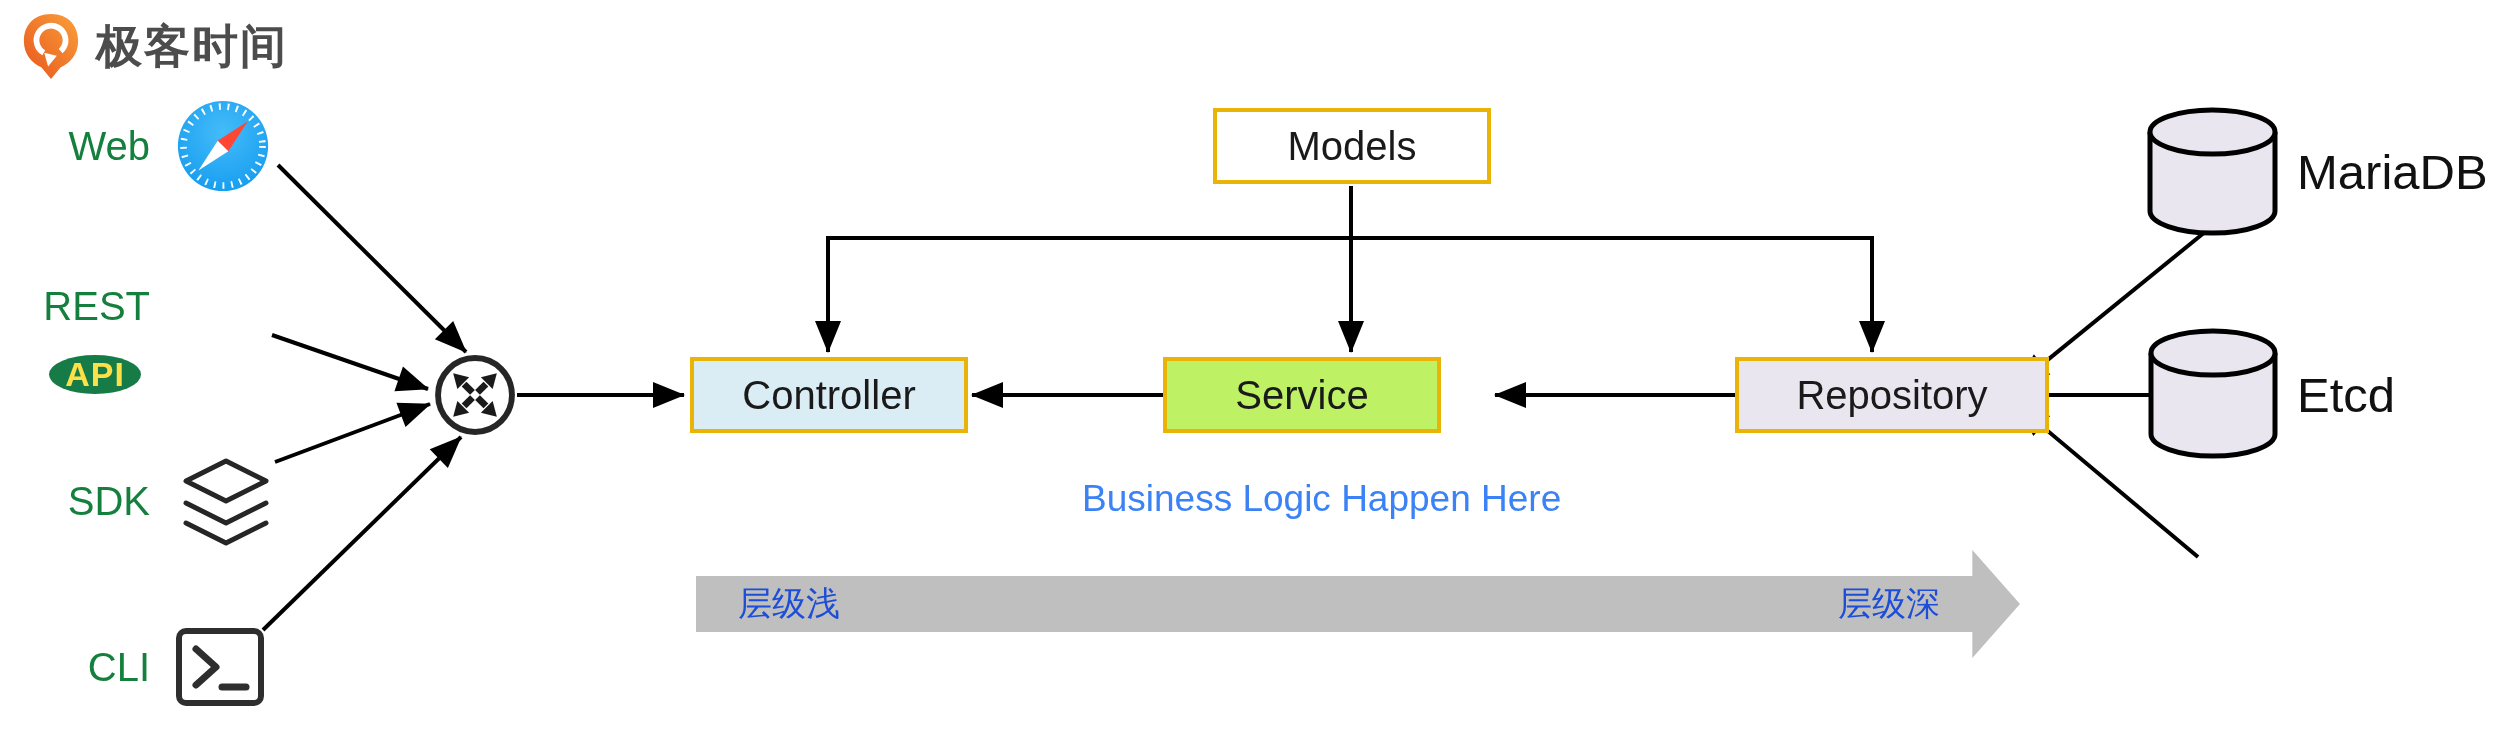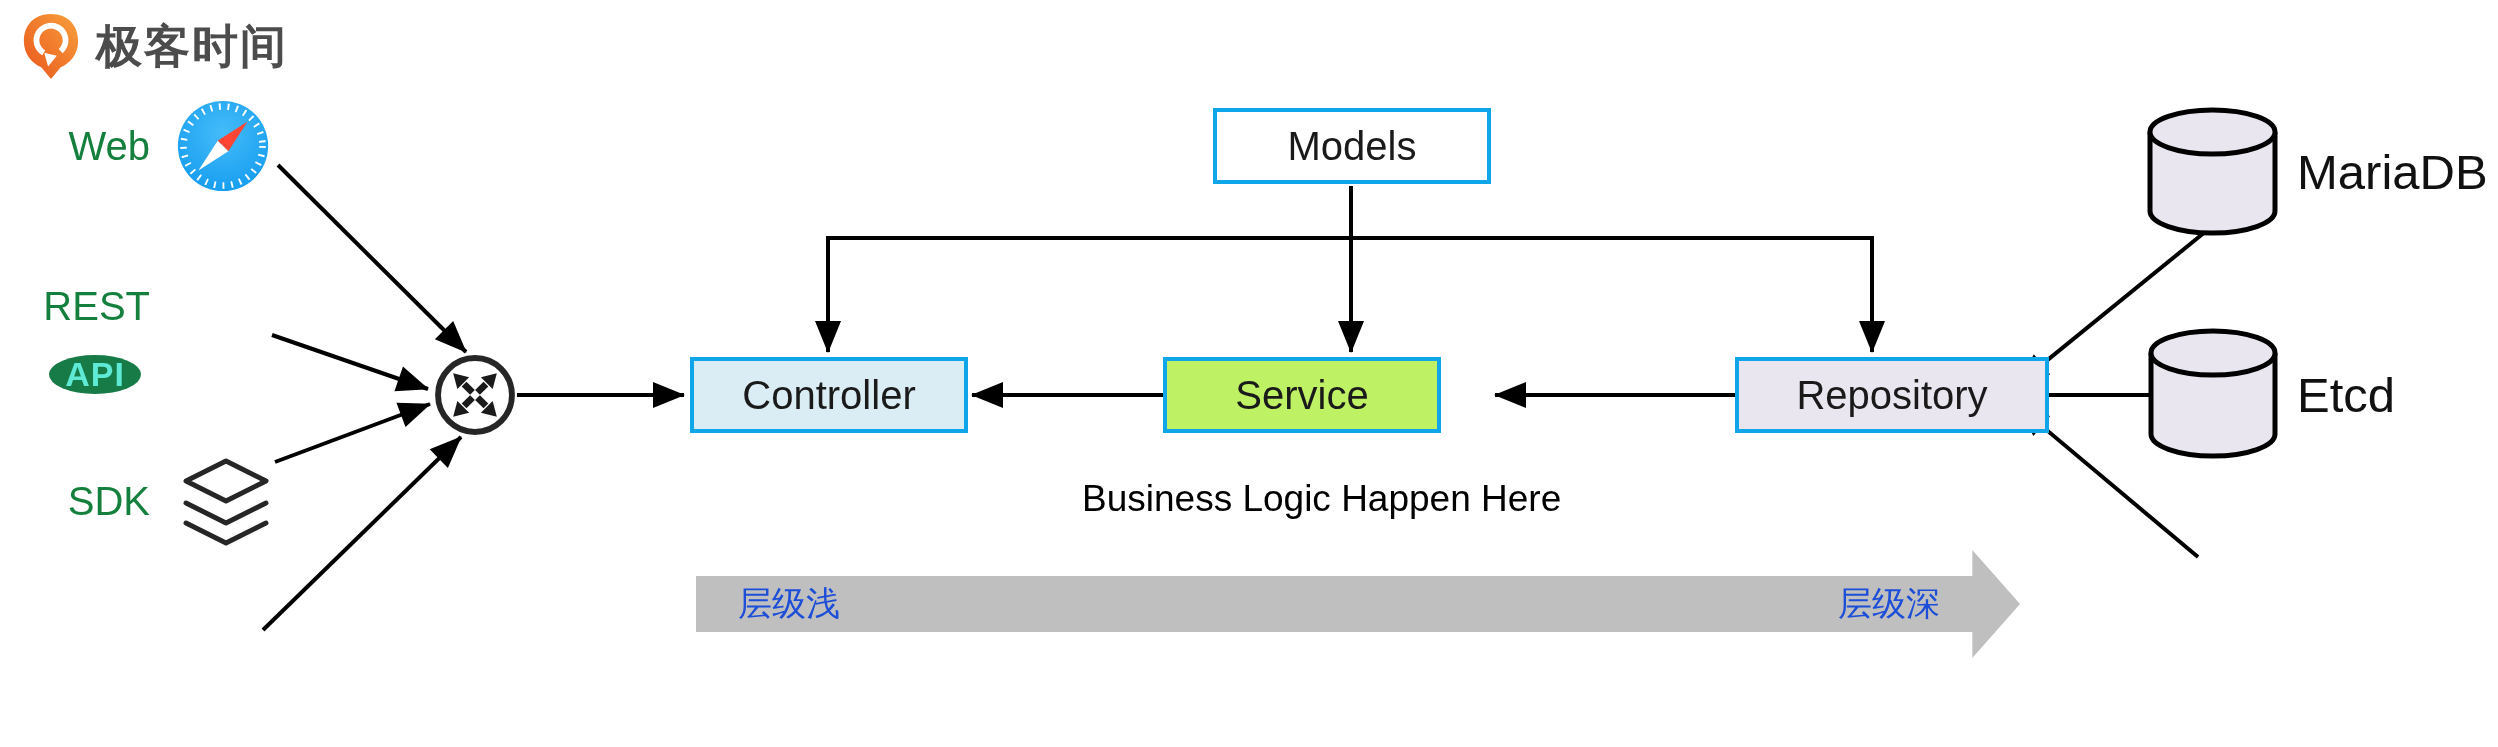--- a/index.html
+++ b/index.html
@@ -11,38 +11,38 @@
 
   
   .brand{position:absolute;left:20px;top:12px;display:flex;align-items:center;gap:14px;}
   .brand-text{font-size:46px;font-weight:700;color:#4c4c4c;letter-spacing:2px;}
 
   
   .client{position:absolute;left:40px;display:flex;align-items:center;gap:26px;}
   .client-label{width:110px;text-align:right;font-size:40px;color:#15803d;}
   .safari-wrap{width:94px;height:94px;}
   .api-badge{width:92px;height:92px;border-radius:50%;background:#177b48;display:flex;align-items:center;justify-content:center;}
-  .api-badge span{font-size:34px;font-weight:800;color:#5eead4;letter-spacing:1px;}
+  .api-badge span{font-size:34px;font-weight:800;color:#fde047;letter-spacing:1px;}
   .terminal{box-sizing:border-box;width:88px;height:78px;border:6px solid #2e2e2e;border-radius:10px;display:flex;align-items:center;justify-content:center;background:#fff;}
 
   
-  .box{position:absolute;box-sizing:border-box;border:4px solid #0ea5e9;display:flex;align-items:center;justify-content:center;font-size:40px;color:#1a1a1a;background:#fff;}
+  .box{position:absolute;box-sizing:border-box;border:4px solid #eab308;display:flex;align-items:center;justify-content:center;font-size:40px;color:#1a1a1a;background:#fff;}
   .box-models{left:1213px;top:108px;width:278px;height:76px;background:#ffffff;}
   .box-controller{left:690px;top:357px;width:278px;height:76px;background:#dbedf4;}
   .box-service{left:1163px;top:357px;width:278px;height:76px;background:#bef264;}
   .box-repository{left:1735px;top:357px;width:314px;height:76px;background:#e9e6f0;}
   .box-micro{left:2043px;top:558px;width:345px;height:100px;background:#e9e6f0;border-radius:50px;font-size:38px;}
 
   
   .db-label{position:absolute;left:2297px;font-size:49px;line-height:44px;color:#111;}
   .db-label.mariadb{top:150px;}
   .db-label.etcd{top:373px;}
 
   
-  .biz-note{position:absolute;left:1082px;top:478px;font-size:37px;color:#000000;}
+  .biz-note{position:absolute;left:1082px;top:478px;font-size:37px;color:#3b82f6;}
   .depth-arrow{
     position:absolute;left:696px;top:550px;width:1324px;height:108px;background:#bfbfbf;
     clip-path:polygon(0 24%,96.4% 24%,96.4% 0,100% 50%,96.4% 100%,96.4% 76%,0 76%);
   }
   .depth-arrow span{position:absolute;top:50%;transform:translateY(-50%);font-size:34px;font-weight:500;color:#1d4ed8;}
   .depth-left{left:42px;}
   .depth-right{right:80px;}
 
   .router-wrap{position:absolute;left:433px;top:353px;width:84px;height:84px;}
 </style>
@@ -129,20 +129,29 @@
 
   <div class="client" style="top:455px;height:92px;">
     <span class="client-label">SDK</span>
     <svg width="100" height="92" viewBox="0 0 100 92" fill="none" stroke="#262626" stroke-width="5" stroke-linejoin="round" stroke-linecap="round">
       <path d="M10 26 L50 6 L90 26 L50 46 Z"></path>
       <path d="M10 48 L50 68 L90 48"></path>
       <path d="M10 68 L50 88 L90 68"></path>
     </svg>
   </div>
 
+  <div class="client" style="top:627px;height:80px;">
+    <span class="client-label">CLI</span>
+    <div class="terminal">
+      <svg width="64" height="52" viewBox="0 0 64 52" fill="none" stroke="#2e2e2e" stroke-width="7" stroke-linecap="round" stroke-linejoin="round">
+        <polyline points="8,8 28,26 8,44"></polyline>
+        <line x1="34" y1="46" x2="58" y2="46"></line>
+      </svg>
+    </div>
+  </div>
 
   <div class="router-wrap">
     <svg viewBox="0 0 100 100" width="84" height="84">
       <circle cx="50" cy="50" r="44" fill="#fff" stroke="#262626" stroke-width="7"></circle>
       <g id="rarr" fill="#1a1a1a" stroke="#1a1a1a">
         <line x1="47" y1="47" x2="37" y2="37" stroke-width="8"></line>
         <polygon points="24,24 43,29 29,43" stroke="none"></polygon>
       </g>
       <use href="#rarr" transform="rotate(90 50 50)"></use>
       <use href="#rarr" transform="rotate(180 50 50)"></use>

